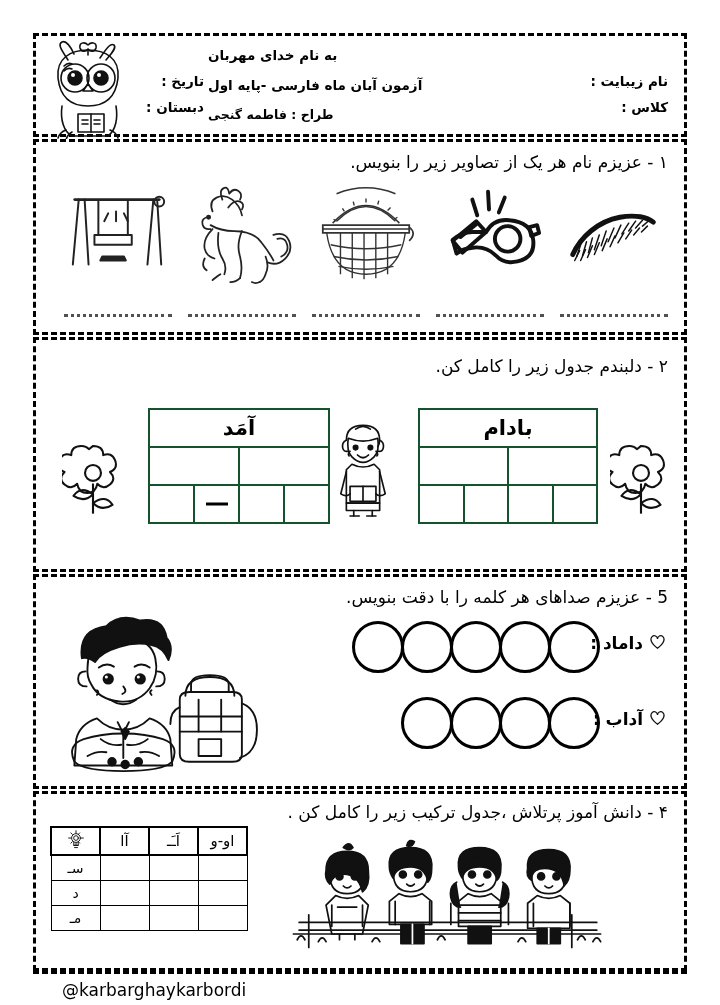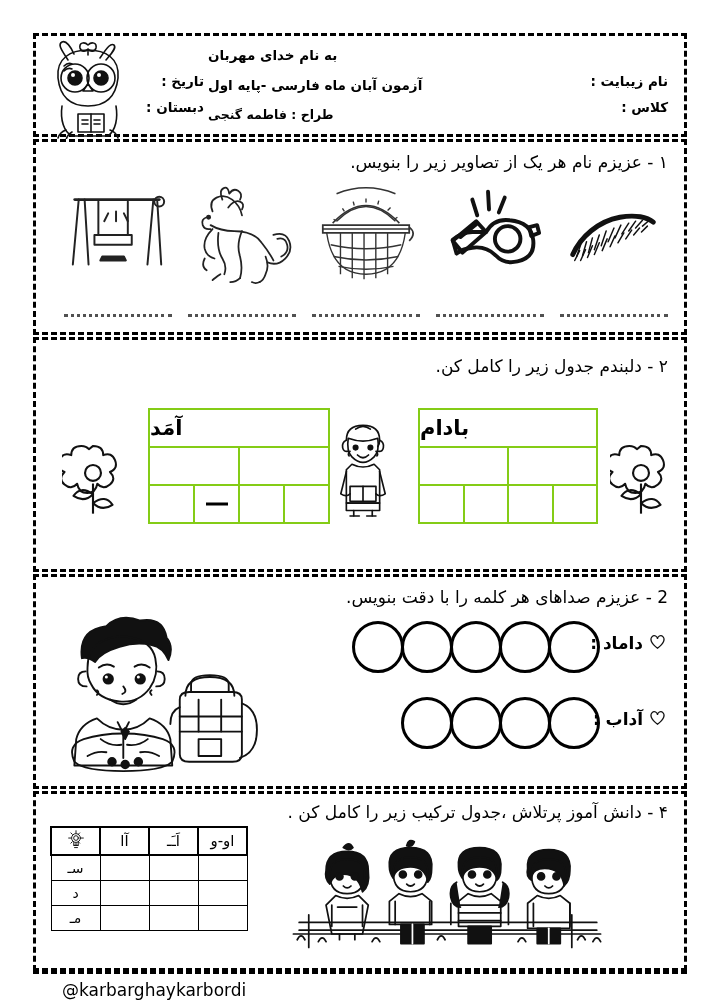--- a/index.html
+++ b/index.html
@@ -64,22 +64,22 @@
     opacity:.85;
   }
 
   
   #sec2{left:33px;top:337px;width:654px;height:235px;}
   .wtable{
     position:absolute;border-collapse:collapse;
     table-layout:fixed;
   }
   .wtable td{
-    border:2px solid #84cc16;height:36px;padding:0;
-    text-align:left;vertical-align:middle;
+    border:2px solid #14532d;height:36px;padding:0;
+    text-align:center;vertical-align:middle;
     font-size:19px;font-weight:bold;
   }
   .wtable td.head{height:36px;font-size:21px;}
   .wtable td.dash{position:relative;}
   .wtable td.dash:after{
     content:"";position:absolute;left:50%;top:50%;
     width:22px;height:0;border-top:3px solid #000;
     transform:translate(-50%,-50%);
   }
   .flower{position:absolute;}
@@ -363,21 +363,21 @@
           <circle cx="35" cy="38" r="9"></circle>
           <path d="M35 50 v34"></path>
           <path d="M35 62 q-14 -10 -22 2 q12 8 22 -2z"></path>
           <path d="M35 72 q14 -10 22 2 q-12 8 -22 -2z"></path>
         </g>
       </svg>
     </div>
   </div>
 
   <div class="frame" id="sec3">
-    <div class="qlabel" style="top:10px;">2 - عزیزم صداهای هر کلمه را با دقت بنویس.</div>
+    <div class="qlabel" style="top:10px;">5 - عزیزم صداهای هر کلمه را با دقت بنویس.</div>
 
     <div class="clabel" style="right:14px;top:56px;">
       <span class="heart">
         <svg viewBox="0 0 22 20" width="17" height="16">
           <path d="M11 18 C2 11 1 6 4 3 C7 0 11 3 11 6 C11 3 15 0 18 3 C21 6 20 11 11 18z" fill="none" stroke="#111" stroke-width="1.6"></path>
         </svg>
       </span>
       <span>داماد :</span>
     </div>
     <div class="circ-row" style="right:84px;top:44px;">

